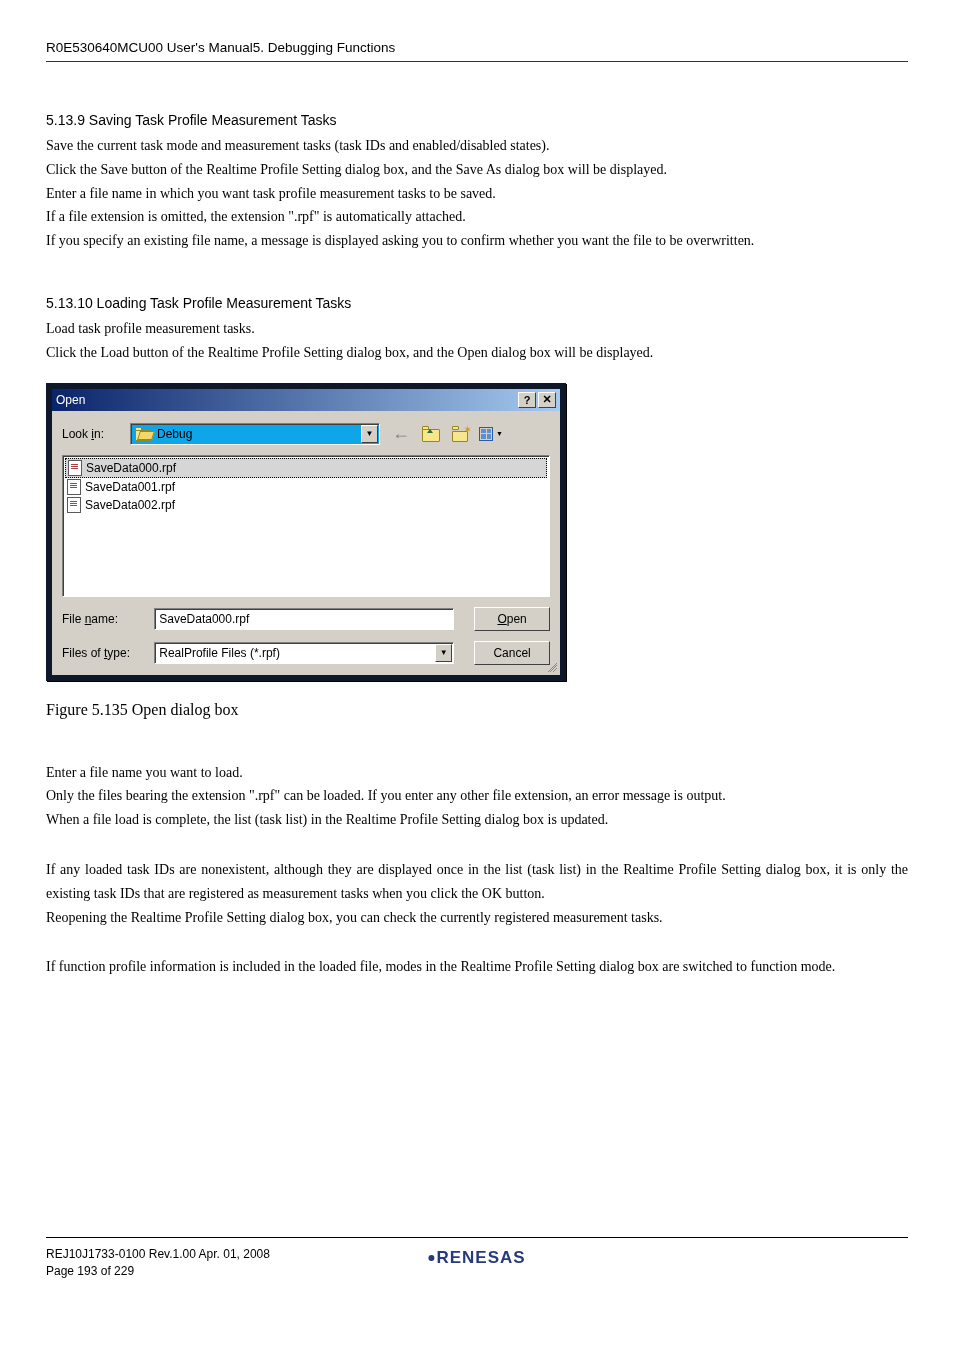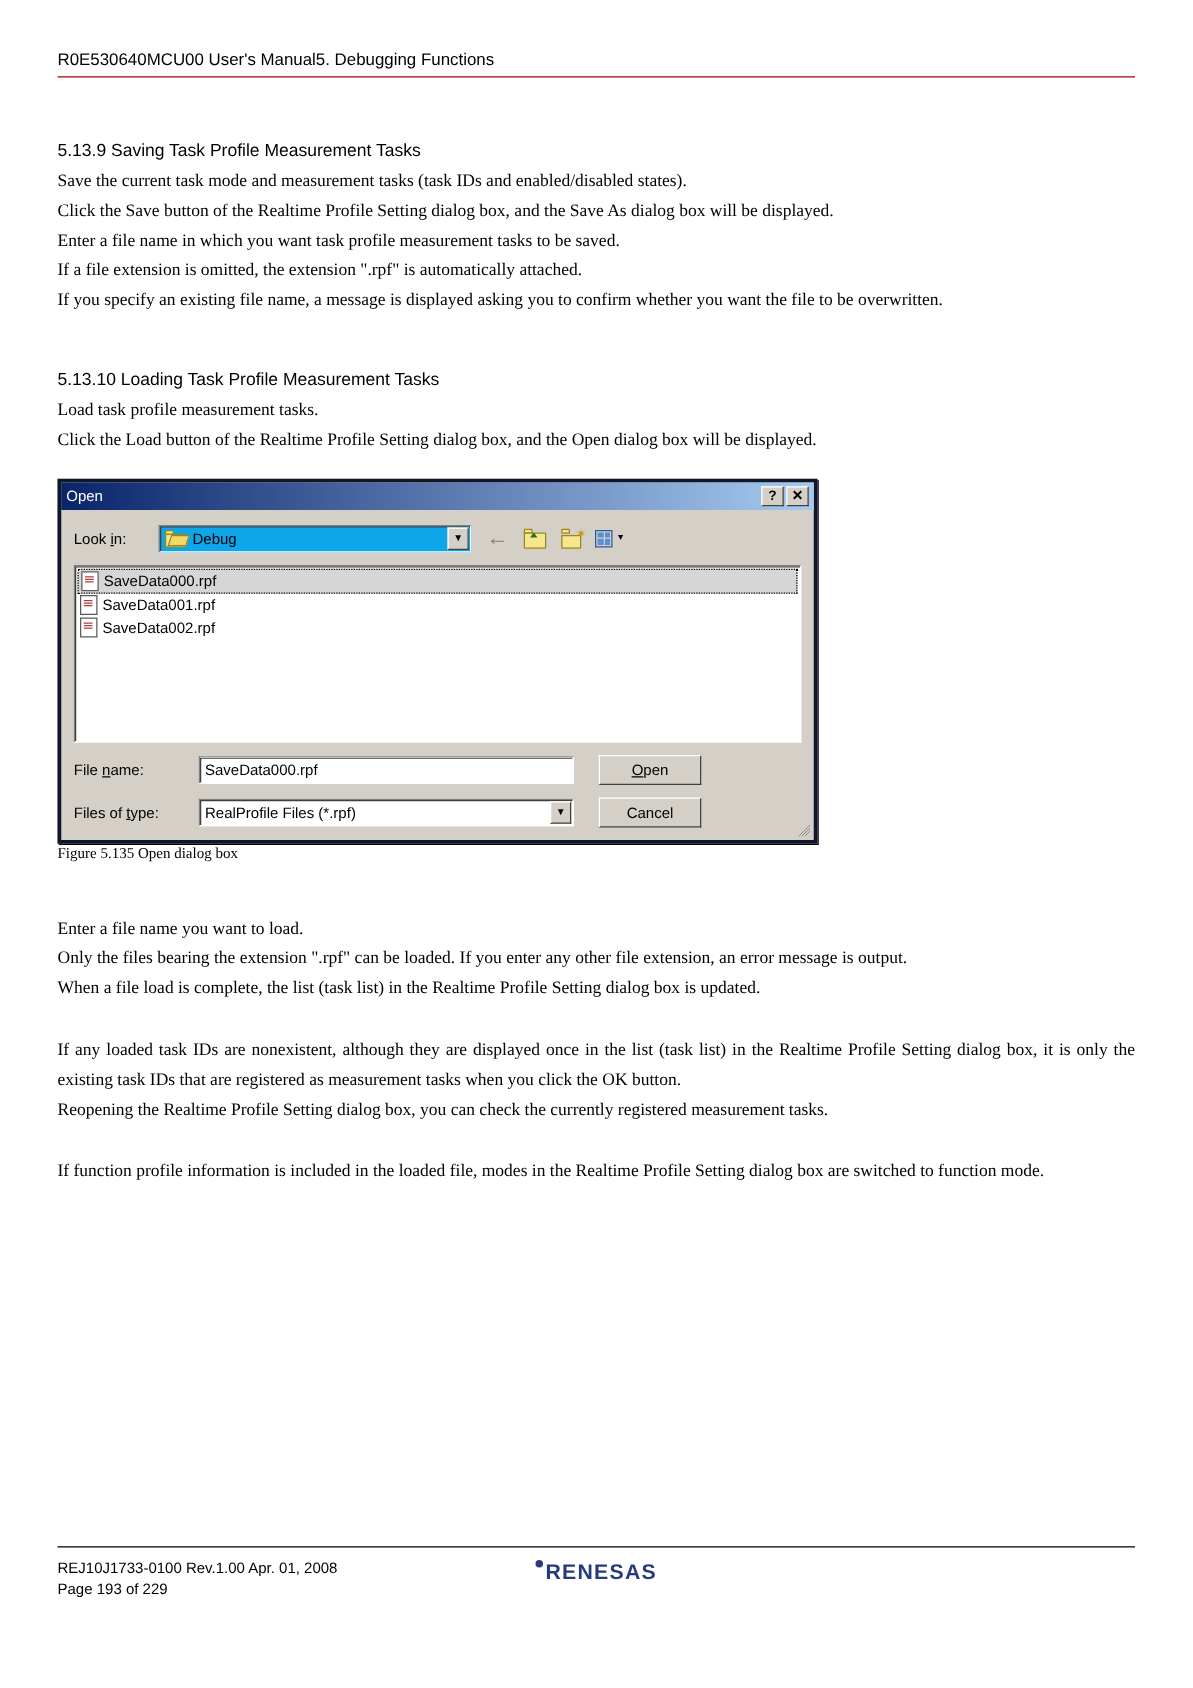--- a/index.html
+++ b/index.html
@@ -44,23 +44,23 @@
       text-align: justify;
     }
     .mt-gap {
       margin-top: 26px;
     }
     .mt-gap-large {
       margin-top: 42px;
     }
     
     .dialog {
-      width: 608px;
+      width: 520px;
       background: #d4d0c8;
-      border: 3px solid #0f172a;
+      border: 6px solid #0f172a;
       box-shadow: 1px 1px 0 #000;
       margin-top: 18px;
       font-family: Tahoma, Arial, sans-serif;
       font-size: 12px;
       position: relative;
     }
     .titlebar {
       background: linear-gradient(to right, #0a246a, #a6caf0);
       color: #fff;
       padding: 3px 4px;
@@ -304,41 +304,43 @@
     .resize-grip {
       position: absolute;
       right: 3px;
       bottom: 3px;
       width: 12px;
       height: 12px;
       background:
         linear-gradient(135deg, transparent 0 60%, #888 60% 65%, transparent 65% 70%, #888 70% 75%, transparent 75% 80%, #888 80% 85%, transparent 85%);
     }
     .figure-caption {
-      font-size: 12px;
+      font-size: 16px;
+      margin-top: 20px;
     }
     .footer {
       border-top: 1.5px solid #000;
       padding-top: 8px;
       margin-top: auto;
       font-family: Arial, Helvetica, sans-serif;
       font-size: 12px;
       position: relative;
       display: flex;
       align-items: flex-start;
     }
     .footer-left {
       line-height: 1.4;
     }
     .logo-wrap {
       position: absolute;
       left: 50%;
       transform: translateX(-50%);
       top: 10px;
       display: flex;
+      align-items: center;
       gap: 2px;
       color: #273a7b;
       font-weight: bold;
       letter-spacing: 1px;
       font-size: 17px;
     }
     .logo-dot {
       width: 6px;
       height: 6px;
       background: #273a7b;

